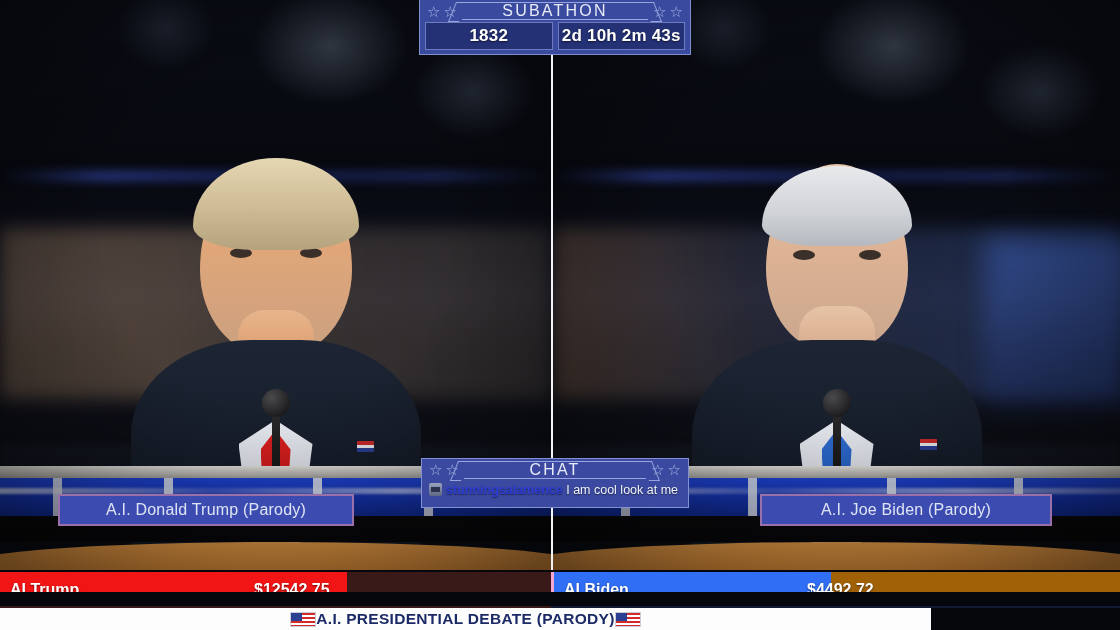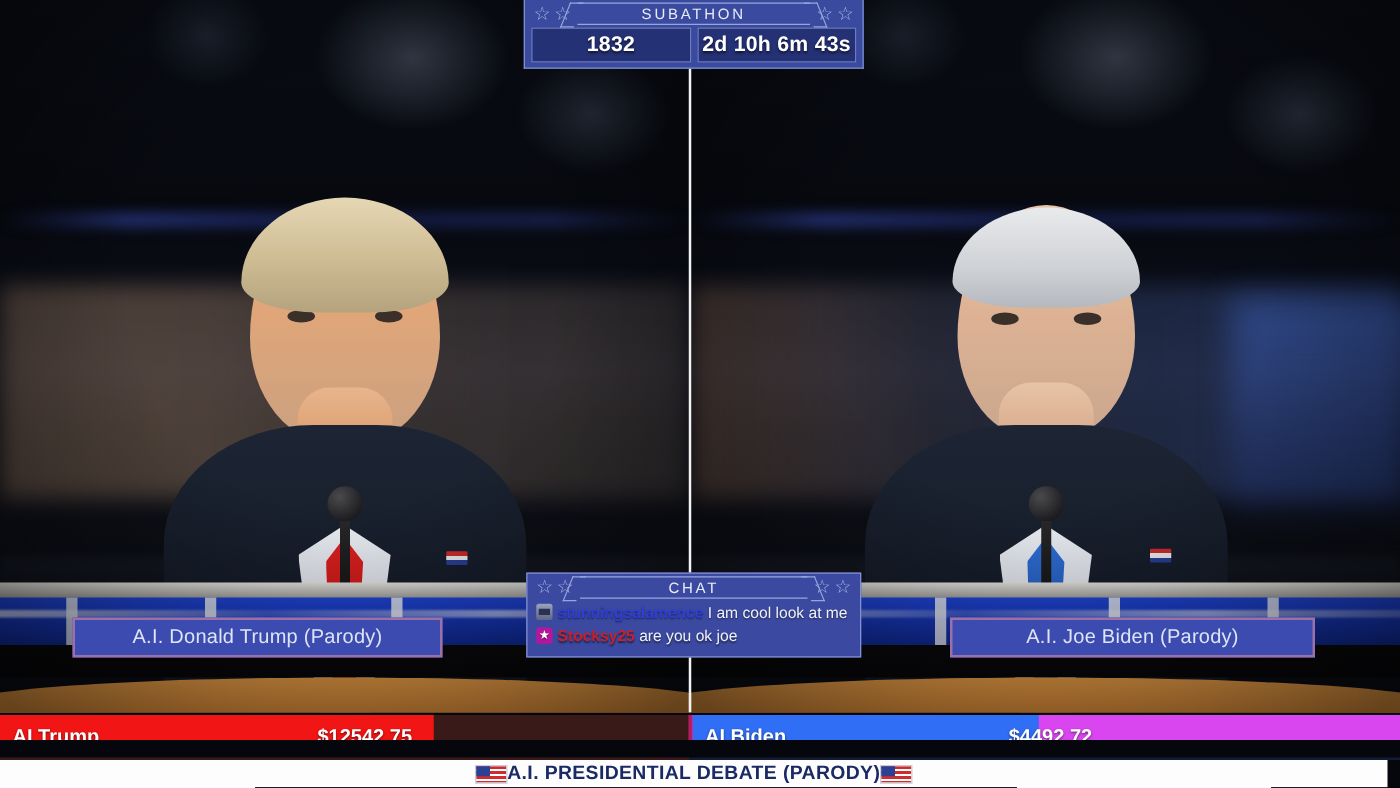--- a/index.html
+++ b/index.html
@@ -134,21 +134,21 @@
   .subathon { position:absolute; top:0; left:419px; width:272px; z-index:20;
     background:#3a4a9e; border:1px solid #7f8fd0; border-top:none; padding:0 0 4px; }
   .sub-head { height:22px; display:flex; align-items:center; gap:5px; padding:0 7px; }
   .stars { display:flex; gap:3px; color:#aab6e4; font-size:15px; line-height:1; }
   .ribbon { flex:1; position:relative; height:18px; display:flex; align-items:center; justify-content:center;
     border-top:1px solid #99a6dd; border-bottom:1px solid #99a6dd; }
   .ribbon::before, .ribbon::after { content:""; position:absolute; top:-1px; width:10px; height:18px;
     border-top:1px solid #99a6dd; border-bottom:1px solid #99a6dd; }
   .ribbon::before { left:-10px; border-left:1px solid #99a6dd; transform:skewX(-22deg); }
   .ribbon::after  { right:-10px; border-right:1px solid #99a6dd; transform:skewX(22deg); }
-  .ribbon span { color:#e7ebf8; font-size:12px; letter-spacing:2.2px; font-weight:400; }
+  .ribbon span { color:#e7ebf8; font-size:16px; letter-spacing:2.2px; font-weight:400; }
   .sub-row { display:flex; gap:5px; padding:0 5px; }
   .sub-box { flex:1; height:28px; background:#243175; border:1px solid #6d7cc0;
     display:flex; align-items:center; justify-content:center;
     color:#fff; font-size:17px; font-weight:bold; letter-spacing:.2px; text-shadow:0 1px 2px rgba(0,0,0,.6); }
 
   
   .chat { position:absolute; left:421px; top:458px; width:268px; z-index:20;
     background:#3b4aa0; border:1px solid #8390d3; padding-bottom:5px; }
   .chat-head { height:21px; display:flex; align-items:center; gap:5px; padding:0 7px; }
   .chat-body { padding:3px 6px 0 7px; }
@@ -169,33 +169,33 @@
     background:#3b4bb0; border:2px solid #9b6fa8;
     display:flex; align-items:center; justify-content:center; }
   .plate span { color:#dfe4f4; font-size:16px; letter-spacing:.2px; }
   .plate.left  { left:58px;  width:296px; top:494px; }
   .plate.right { left:760px; width:292px; top:494px; }
 
   
   .bars { position:absolute; left:0; top:572px; width:1120px; height:36px; z-index:19; display:flex; }
   .bar { position:relative; height:20px; overflow:hidden; }
   .bar.trump { width:551px; background:#3a1a18; }
-  .bar.biden { width:569px; margin-left:0; background:#d946ef; border-left:3px solid #be185d; }
+  .bar.biden { width:569px; margin-left:0; background:#a16207; border-left:3px solid #f9a8d4; }
   .fill { position:absolute; left:0; top:0; bottom:0; }
   .fill.red  { background:linear-gradient(180deg,#f21515,#d90d0d); }
   .fill.blue { background:linear-gradient(180deg,#2f6ef5,#2a62e0); }
   .bar .label { position:absolute; left:10px; top:0; height:36px; display:flex; align-items:center;
     color:#fff; font-size:16px; font-weight:bold; text-shadow:0 1px 2px rgba(0,0,0,.55); }
   .bar .amount { position:absolute; top:0; height:36px; display:flex; align-items:center;
     color:#fff; font-size:16px; font-weight:bold; text-shadow:0 1px 2px rgba(0,0,0,.55); }
   .bar.trump .amount { left:234px;margin-left:20px; }
   .bar.biden .amount { left:253px; }
 
   
-  .titlebar { position:absolute; left:0; top:608px; width:1110px; height:22px; z-index:21;
+  .titlebar { position:absolute; left:0; top:608px; width:931px; height:22px; z-index:21;
     background:#fdfdfd; display:flex; align-items:center; justify-content:center; gap:0; }
   .titlebar .t { color:#1b2a66; font-size:15.5px; font-weight:bold; letter-spacing:.3px; }
   .flag { width:26px; height:15px; position:relative; border:1px solid #c9ccd6;
     background:repeating-linear-gradient(180deg,#d32b2b 0 2px,#fff 2px 4px); }
   .flag::after { content:""; position:absolute; left:0; top:0; width:11px; height:8px; background:#2b3f93; }
   .titlebar .capline { position:absolute; left:0; top:-2px; width:1120px; height:2px;
     background:linear-gradient(90deg,#3a1a18 0 49.2%,#121b33 49.2% 100%); }
 </style>
 </head>
 <body>
@@ -286,21 +286,21 @@
       <div class="ribbon">
         <span>SUBATHON</span>
       </div>
       <div class="stars">
         <span>☆</span>
         <span>☆</span>
       </div>
     </div>
     <div class="sub-row">
       <div class="sub-box">1832</div>
-      <div class="sub-box">2d 10h 6m 43s</div>
+      <div class="sub-box">2d 10h 2m 43s</div>
     </div>
   </div>
 
   <div class="chat">
     <div class="chat-head">
       <div class="stars">
         <span>☆</span>
         <span>☆</span>
       </div>
       <div class="ribbon">
@@ -308,24 +308,20 @@
       </div>
       <div class="stars">
         <span>☆</span>
         <span>☆</span>
       </div>
     </div>
     <div class="chat-body">
       <div class="msg">
         <span class="badge bits"></span><span class="uname u1">stunningsalamence</span>
         <span>I am cool look at me</span>
-      </div>
-      <div class="msg">
-        <span class="badge mod"></span><span class="uname u2">Stocksy25</span>
-        <span>are you ok joe</span>
       </div>
     </div>
   </div>
 
   <div class="plate left">
     <span>A.I. Donald Trump (Parody)</span>
   </div>
   <div class="plate right">
     <span>A.I. Joe Biden (Parody)</span>
   </div>

